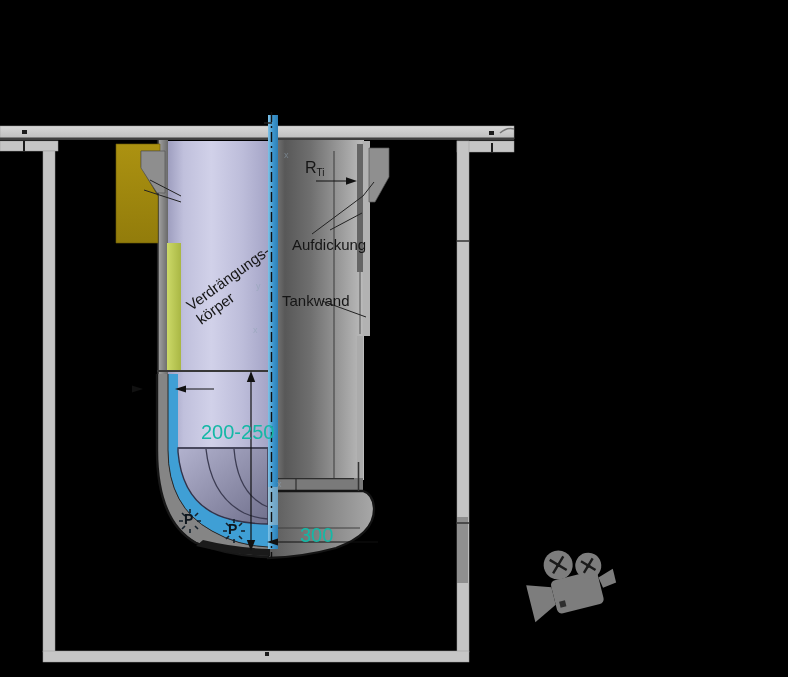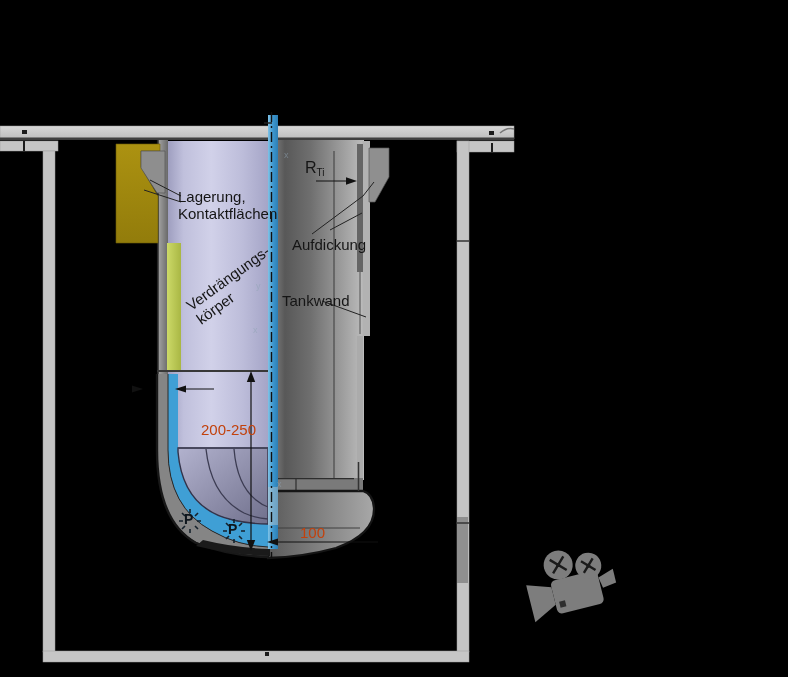--- a/index.html
+++ b/index.html
@@ -4,21 +4,21 @@
 <style>
   html,body{margin:0;padding:0;background:#000;}
   #stage{position:relative;width:788px;height:677px;background:#000;overflow:hidden;
          font-family:"Liberation Sans", sans-serif;}
   #stage svg{position:absolute;left:0;top:0;}
   .lbl{position:absolute;color:#151515;font-size:15px;line-height:17px;white-space:nowrap;}
   .rot{transform:rotate(-36deg);transform-origin:0 0;}
   .sub{font-size:10px;vertical-align:-3px;text-align:center;}
   .psym{position:absolute;color:#0e161d;font-size:14px;font-weight:600;}
   .axm{position:absolute;color:#8fa3b3;font-size:9px;opacity:.55;}
-  .dim{position:absolute;color:#c2410c;font-size:15px;}
+  .dim{position:absolute;color:#14b8a6;font-size:20px;}
 </style>
 </head>
 <body>
 
 <div id="stage">
 
 <svg width="788" height="677" viewBox="0 0 788 677">
   <defs>
     <linearGradient id="gLid" x1="0" y1="0" x2="0" y2="1">
       <stop offset="0" stop-color="#d8d8d8"></stop>
@@ -163,41 +163,37 @@
     <rect x="30" y="50" width="6" height="6" fill="#2e2e2e"></rect>
     <g stroke="#1b1b1b" stroke-width="2.4" fill="none">
       <path d="M31,7 L45,21 M45,7 L31,21"></path>
       <path d="M61,16 L73,28 M73,16 L61,28"></path>
     </g>
     <circle cx="38" cy="14" r="2" fill="#1b1b1b"></circle>
     <circle cx="67" cy="22" r="2" fill="#1b1b1b"></circle>
   </g>
 </svg>
 
-<div class="lbl" style="left:178px;top:188px">
-  <span style="display:block">Lagerung,</span>
-  <span style="display:block">Kontaktflächen</span>
-</div>
 
 <div class="lbl rot" style="left:183px;top:300px">
   <span style="display:block">Verdrängungs-</span>
   <span style="display:block">körper</span>
 </div>
 
 <div class="lbl" style="left:292px;top:236px">Aufdickung</div>
 
 <div class="lbl" style="left:282px;top:292px">Tankwand</div>
 
 <div class="lbl" style="left:305px;top:159px;font-size:16px">
   <span>R</span><span class="sub">Ti</span>
 </div>
 
 <div class="dim" style="left:201px;top:421px">200-250</div>
 
-<div class="dim" style="left:300px;top:524px">100</div>
+<div class="dim" style="left:300px;top:524px">300</div>
 
 <div class="psym" style="left:184px;top:511px">P</div>
 <div class="psym" style="left:228px;top:521px">P</div>
 
 <div class="axm" style="left:284px;top:150px">x</div>
 <div class="axm" style="left:256px;top:281px">y</div>
 <div class="axm" style="left:253px;top:325px">x</div>
 <div class="axm" style="left:277px;top:479px">x</div>
 
 </div>

